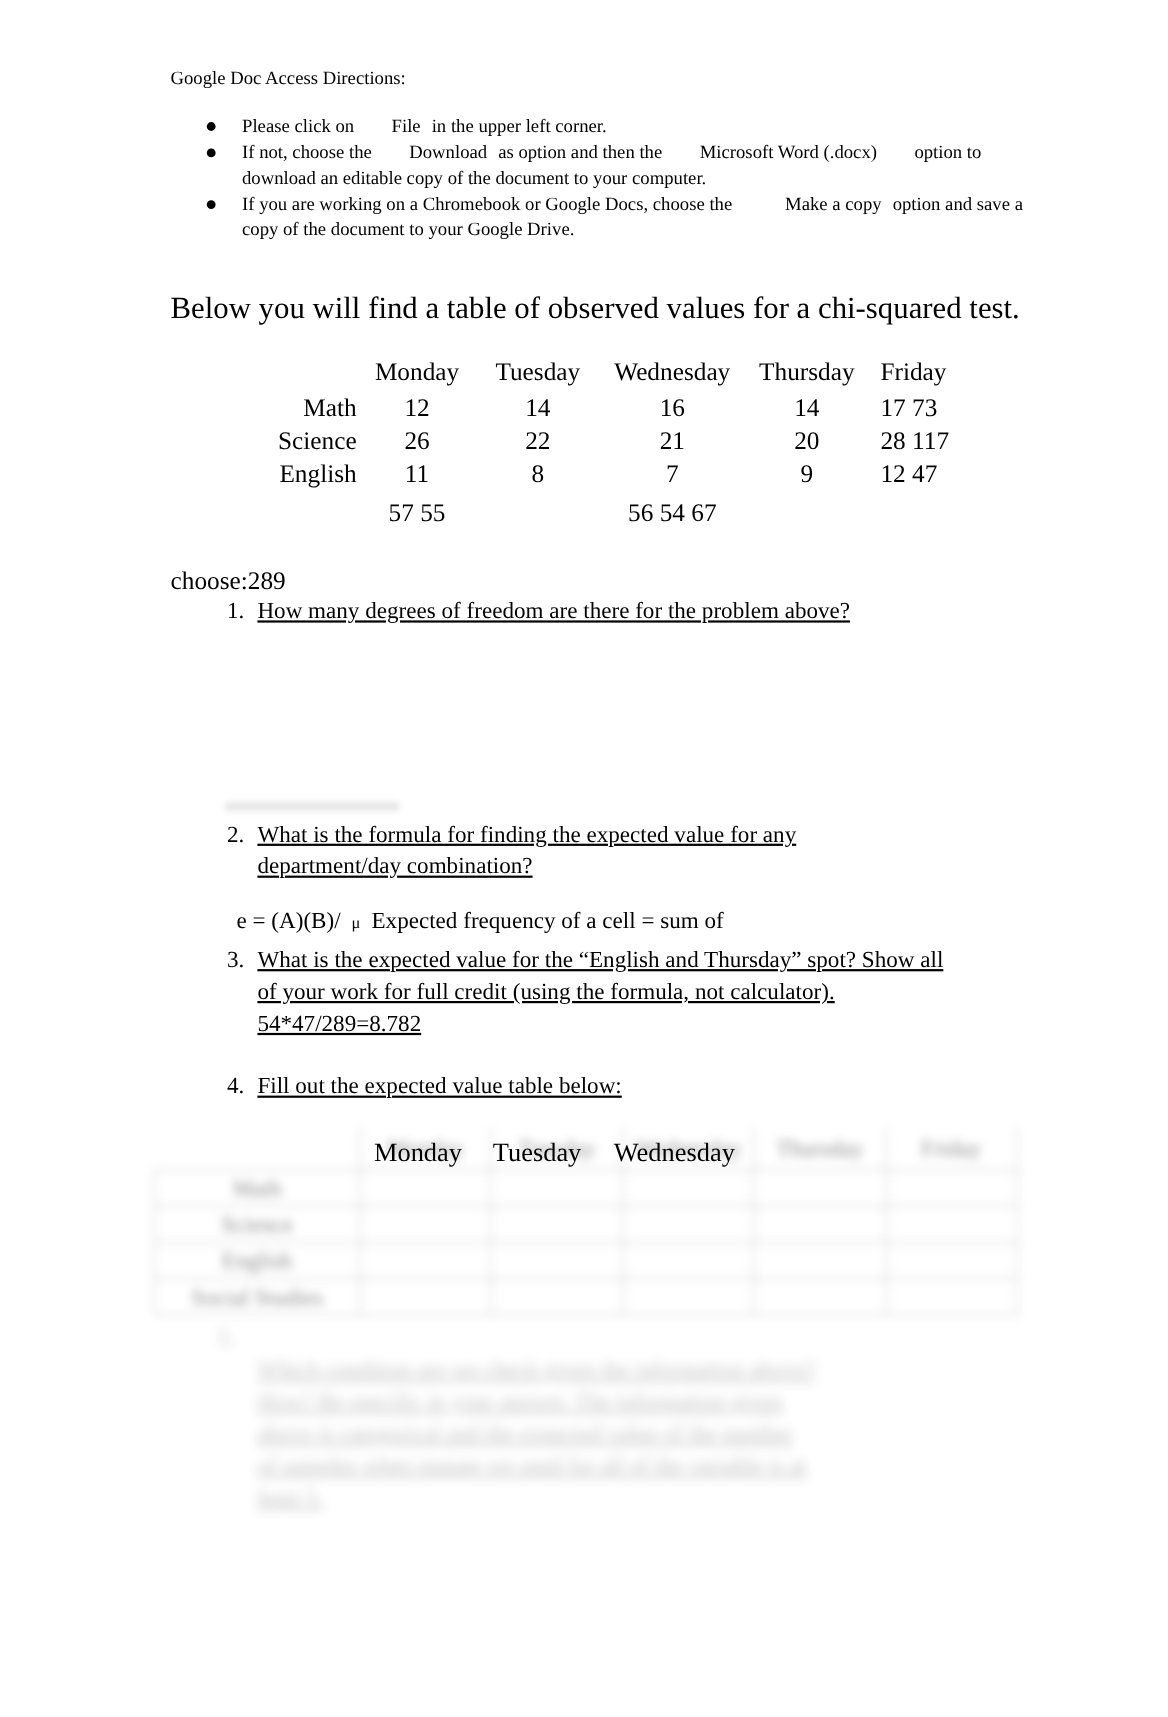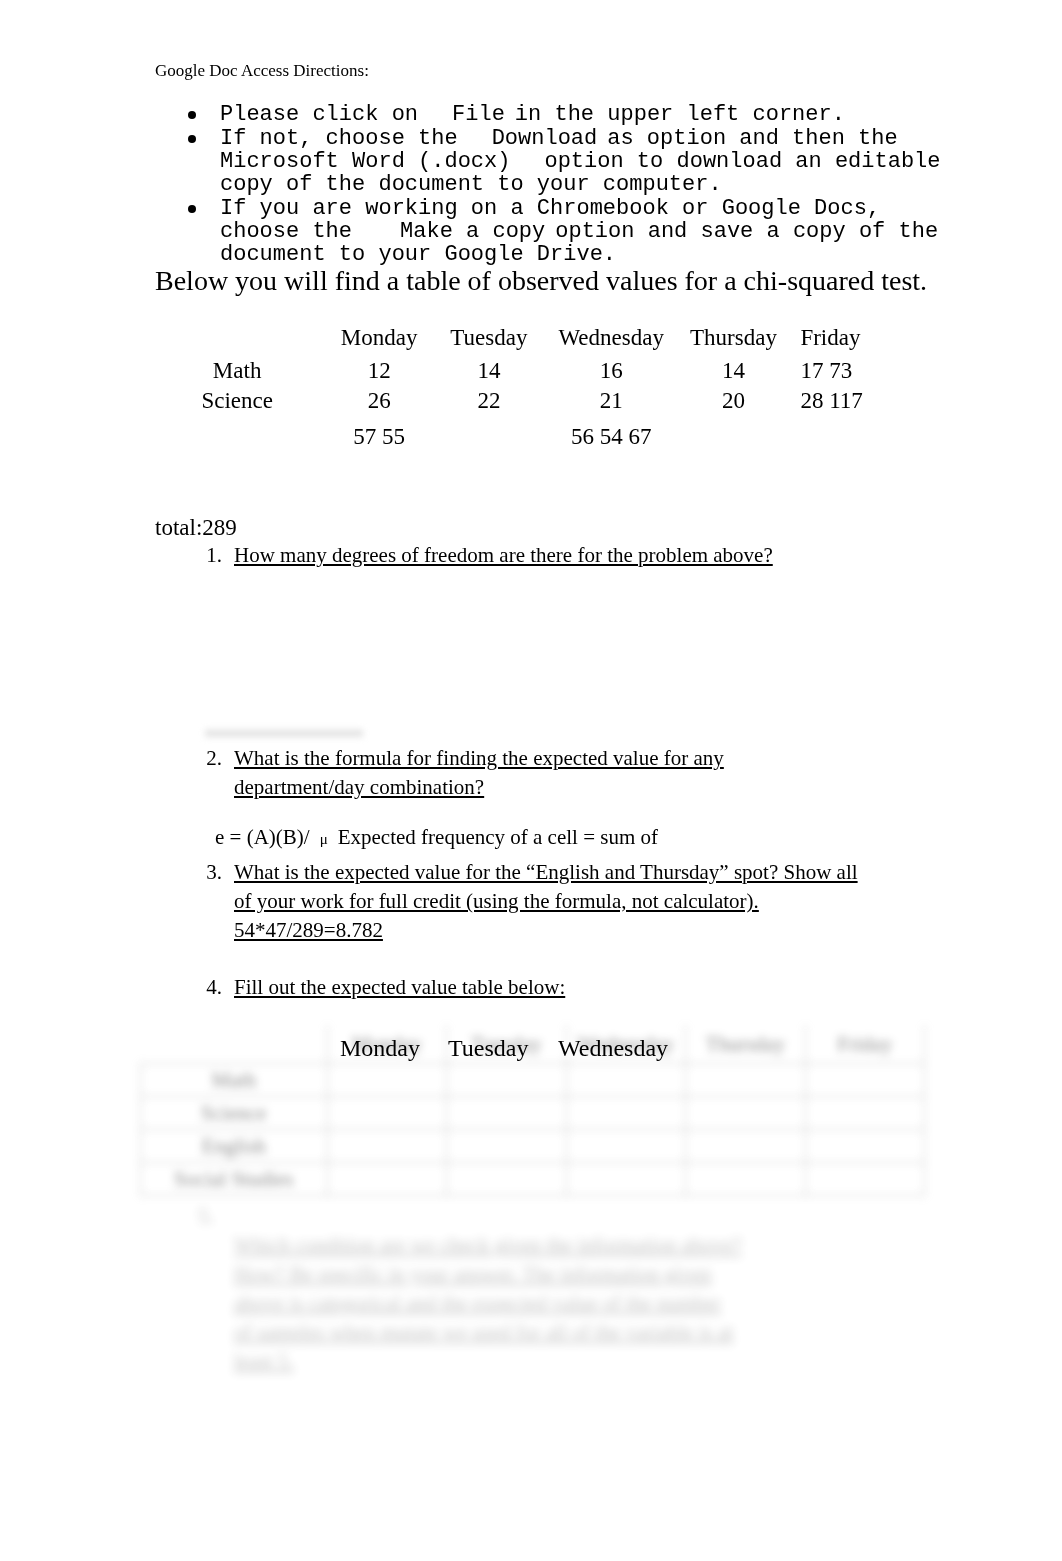--- a/index.html
+++ b/index.html
@@ -37,24 +37,23 @@
     left: 155px;
     top: 103px;
     width: 790px;
     margin: 0;
     padding: 0;
     list-style: none;
   }
   .directions-list li {
     position: relative;
     padding-left: 65px;
-    font-size: 22px;
+    font-size: 17px;
     line-height: 23px;
     margin-bottom: 1px;
-    font-family: Liberation Mono, monospace;
   }
   .bullet-dot {
     position: absolute;
     left: 33px;
     top: 8px;
     width: 8px;
     height: 8px;
     border-radius: 50%;
     background: #000;
     display: block;
@@ -83,21 +82,21 @@
     font-size: 23px;
   }
   .observed-table td, .observed-table th {
     padding: 0;
     border: none;
     font-weight: normal;
     text-align: center;
     height: 30px;
     vertical-align: middle;
   }
-  .observed-table .col-label { width: 175px; text-align: center; }
+  .observed-table .col-label { width: 175px; text-align: right; }
   .observed-table .col-day   { width: 110px; }
   .observed-table .col-wed   { width: 135px; }
   .observed-table .col-fri   { width: 120px; text-align: left; padding-left: 12px;}
   .observed-table thead td { height: 36px; }
 
   .totals-row td { height: 42px; }
   .totals-mid { text-align: center; }
 
   .grand-total {
     position: absolute;
@@ -278,32 +277,40 @@
         <td class="col-fri">17 73</td>
       </tr>
       <tr>
         <td class="col-label">Science</td>
         <td class="col-day">26</td>
         <td class="col-day">22</td>
         <td class="col-wed">21</td>
         <td class="col-day">20</td>
         <td class="col-fri">28 117</td>
       </tr>
+      <tr>
+        <td class="col-label">English</td>
+        <td class="col-day">11</td>
+        <td class="col-day">8</td>
+        <td class="col-wed">7</td>
+        <td class="col-day">9</td>
+        <td class="col-fri">12 47</td>
+      </tr>
       <tr class="totals-row">
         <td class="col-label"></td>
         <td class="col-day totals-mid">57 55</td>
         <td class="col-day"></td>
         <td class="col-wed totals-mid">56 54 67</td>
         <td class="col-day"></td>
         <td class="col-fri"></td>
       </tr>
     </tbody>
   </table>
 
-  <div class="grand-total">total:289</div>
+  <div class="grand-total">choose:289</div>
 
   <div class="q-item" id="q1">
     <span class="q-num">1.</span>
     <span class="q-body">How many degrees of freedom are there for the problem above?</span>
   </div>
 
   <div class="smudge"></div>
 
   <div class="q-item" id="q2">
     <span class="q-num">2.</span>

